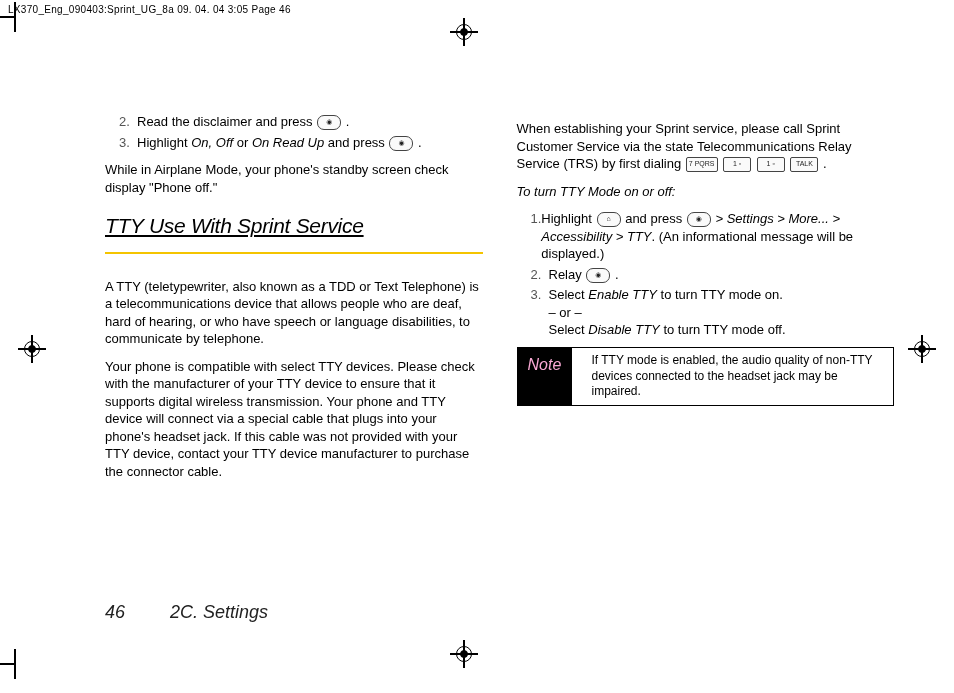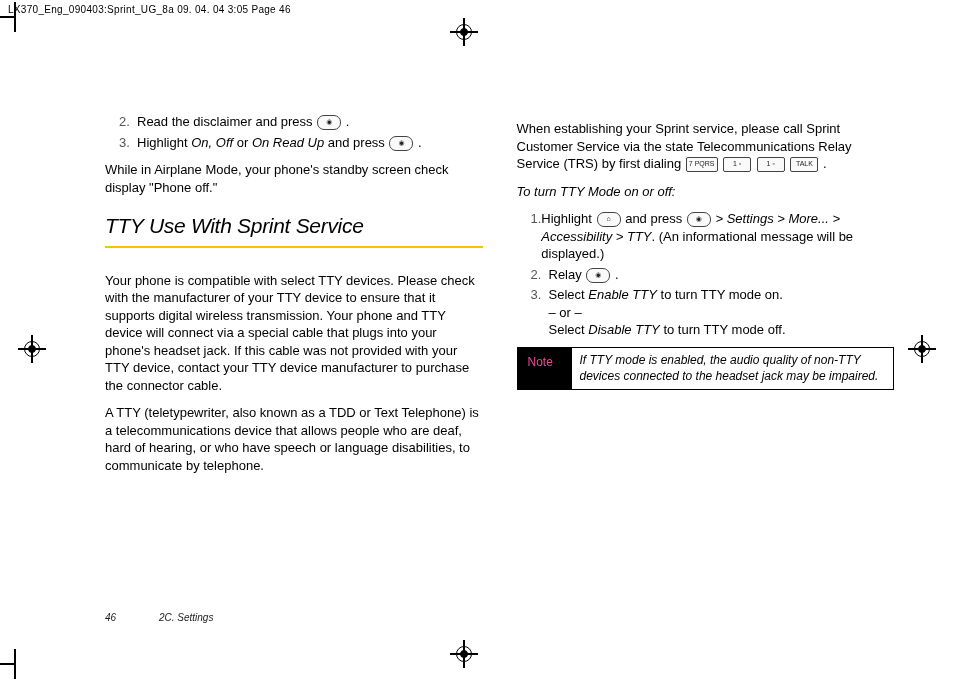--- a/index.html
+++ b/index.html
@@ -49,22 +49,23 @@
   }
   .col { flex:1; font-size:13px; line-height:1.35; }
   .col .num-item { display:flex; margin:3px 0 3px 14px;}
   .col .num-item .n { width:18px; color:#555;}
   .col p { margin:10px 0;}
   .heading {
     font-size:21px;
     font-style:italic;
     letter-spacing:-0.3px;
     border-bottom:2px solid #f4c400;
-    padding-bottom:5px;
+    padding-bottom:11px;
     margin:16px 0 24px 0;
+    text-decoration:underline;
   }
   .em { font-style:italic;}
   .keybtn {
     display:inline-block;
     min-width:22px;
     height:13px;
     border:1px solid #444;
     border-radius:2px;
     font-size:7px;
     text-align:center;
@@ -76,37 +77,37 @@
     color:#222;
   }
   .keybtn.round{border-radius:7px;min-width:18px;}
   .note {
     border:0.5px solid #000;
     display:flex;
     font-size:12px;
     margin-top:8px;
   }
   .note .lbl{
-    background:#000;color:#ec4899;
+    background:#000;color:#f9a8d4;
+    font-style:italic;
     padding:6px 10px;
-    font-size:12px;
+    font-size:16px;
     width:34px;
     flex-shrink:0;
     display:flex;align-items:flex-start;
   }
   .note .txt{
-    font-style:italic;
-    padding:5px 8px;
+    padding:5px 20px;
     line-height:1.3;
   }
   .footer {
     position:absolute;
     bottom:70px; left:105px;
     font-style:italic;
-    font-size:10px;
+    font-size:18px;
     color:#222;
   }
   .footer .pn{margin-right:40px;}
 </style>
 </head>
 <body>
 
 <div class="hdr">LX370_Eng_090403:Sprint_UG_8a  09. 04. 04      3:05   Page 46</div>
 
 <div class="crop-top"></div>
@@ -137,22 +138,22 @@
       </div>
     </div>
     <div class="num-item">
       <span class="n">3.</span>
       <div>
         <span>Highlight </span><span class="em">On, Off </span><span>or </span><span class="em">On Read Up </span><span> and press </span><span class="keybtn round">◉</span> .
       </div>
     </div>
     <p>While in Airplane Mode, your phone's standby screen check display "Phone off."</p>
     <div class="heading">TTY Use With Sprint Service</div>
+    <p>A TTY (teletypewriter, also known as a TDD or Text Telephone) is a telecommunications device that allows people who are deaf, hard of hearing, or who have speech or language disabilities, to communicate by telephone.</p>
     <p>Your phone is compatible with select TTY devices. Please check with the manufacturer of your TTY device to ensure that it supports digital wireless transmission. Your phone and TTY device will connect via a special cable that plugs into your phone's headset jack. If this cable was not provided with your TTY device, contact your TTY device manufacturer to purchase the connector cable.</p>
-    <p>A TTY (teletypewriter, also known as a TDD or Text Telephone) is a telecommunications device that allows people who are deaf, hard of hearing, or who have speech or language disabilities, to communicate by telephone.</p>
   </div>
 
   <div class="col">
     <p>
       <span>When establishing your Sprint service, please call Sprint Customer Service via the state Telecommunications Relay Service (TRS) by first dialing </span>
       <span class="keybtn">7 PQRS</span>
       <span class="keybtn">1 ▫</span>
       <span class="keybtn">1 ▫</span>
       <span class="keybtn">TALK</span>
       <span> .</span>

